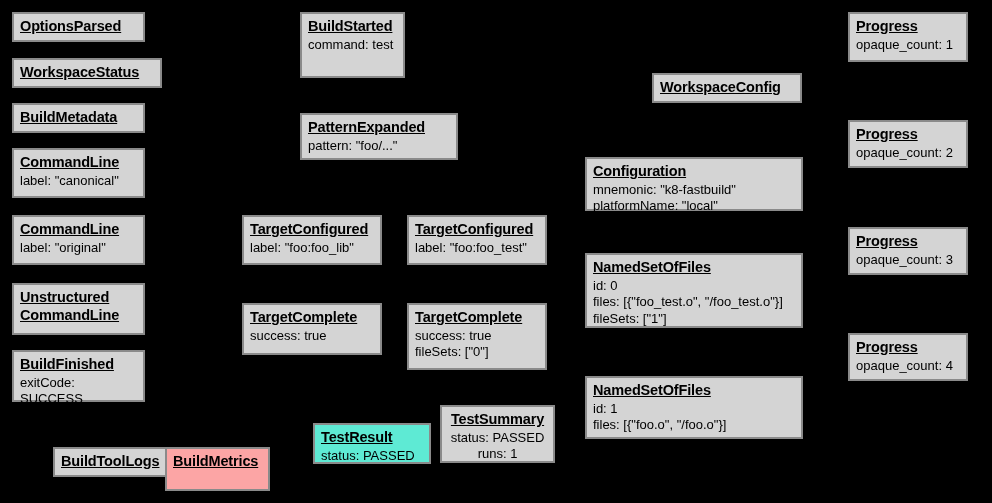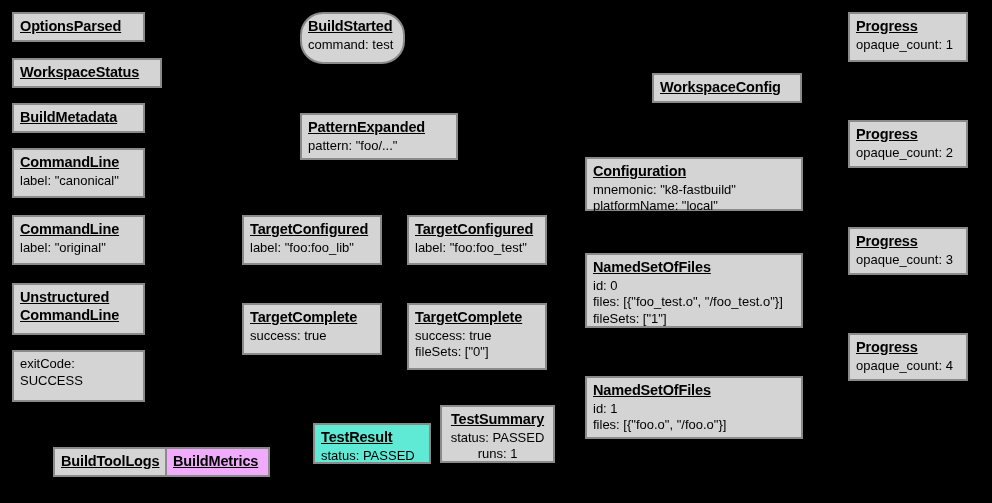--- a/index.html
+++ b/index.html
@@ -64,29 +64,30 @@
     </div>
     <div class="node" style="left: 12px; top: 215px; width: 133px; height: 50px; background: rgb(212, 212, 212); border-color: rgb(138, 138, 138); color: rgb(0, 0, 0);">
       <span class="node-title">CommandLine</span>
       <span class="node-fields">label: "original"</span>
     </div>
     <div class="node title-only" style="left: 12px; top: 283px; width: 133px; height: 52px; background: rgb(212, 212, 212); border-color: rgb(138, 138, 138); color: rgb(0, 0, 0);">
       <span class="node-title">Unstructured
 CommandLine</span>
     </div>
     <div class="node" style="left: 12px; top: 350px; width: 133px; height: 52px; background: rgb(212, 212, 212); border-color: rgb(138, 138, 138); color: rgb(0, 0, 0);">
+      <span class="node-title">BuildFinished</span>
       <span class="node-fields">exitCode: SUCCESS</span>
     </div>
     <div class="node title-only" style="left: 12px; top: 447px; width: 133px; height: 30px; background: rgb(212, 212, 212); border-color: rgb(138, 138, 138); color: rgb(0, 0, 0); margin-left: 41px;">
       <span class="node-title">BuildToolLogs</span>
     </div>
-    <div class="node title-only" style="left: 165px; top: 447px; width: 105px; height: 30px; background: #f0abfc; border-color: rgb(138, 138, 138); color: rgb(0, 0, 0);">
+    <div class="node title-only" style="left: 165px; top: 447px; width: 105px; height: 44px; background: #fca5a5; border-color: rgb(138, 138, 138); color: rgb(0, 0, 0);">
       <span class="node-title">BuildMetrics</span>
     </div>
-    <div class="node" style="left: 300px; top: 12px; width: 105px; height: 52px; background: rgb(212, 212, 212); border-color: rgb(138, 138, 138); color: rgb(0, 0, 0); border-radius: 23px;">
+    <div class="node" style="left: 300px; top: 12px; width: 105px; height: 66px; background: rgb(212, 212, 212); border-color: rgb(138, 138, 138); color: rgb(0, 0, 0);">
       <span class="node-title">BuildStarted</span>
       <span class="node-fields">command: test</span>
     </div>
     <div class="node" style="left: 300px; top: 113px; width: 158px; height: 47px; background: rgb(212, 212, 212); border-color: rgb(138, 138, 138); color: rgb(0, 0, 0);">
       <span class="node-title">PatternExpanded</span>
       <span class="node-fields">pattern: "foo/..."</span>
     </div>
     <div class="node" style="left: 242px; top: 215px; width: 140px; height: 50px; background: rgb(212, 212, 212); border-color: rgb(138, 138, 138); color: rgb(0, 0, 0);">
       <span class="node-title">TargetConfigured</span>
       <span class="node-fields">label: "foo:foo_lib"</span>

